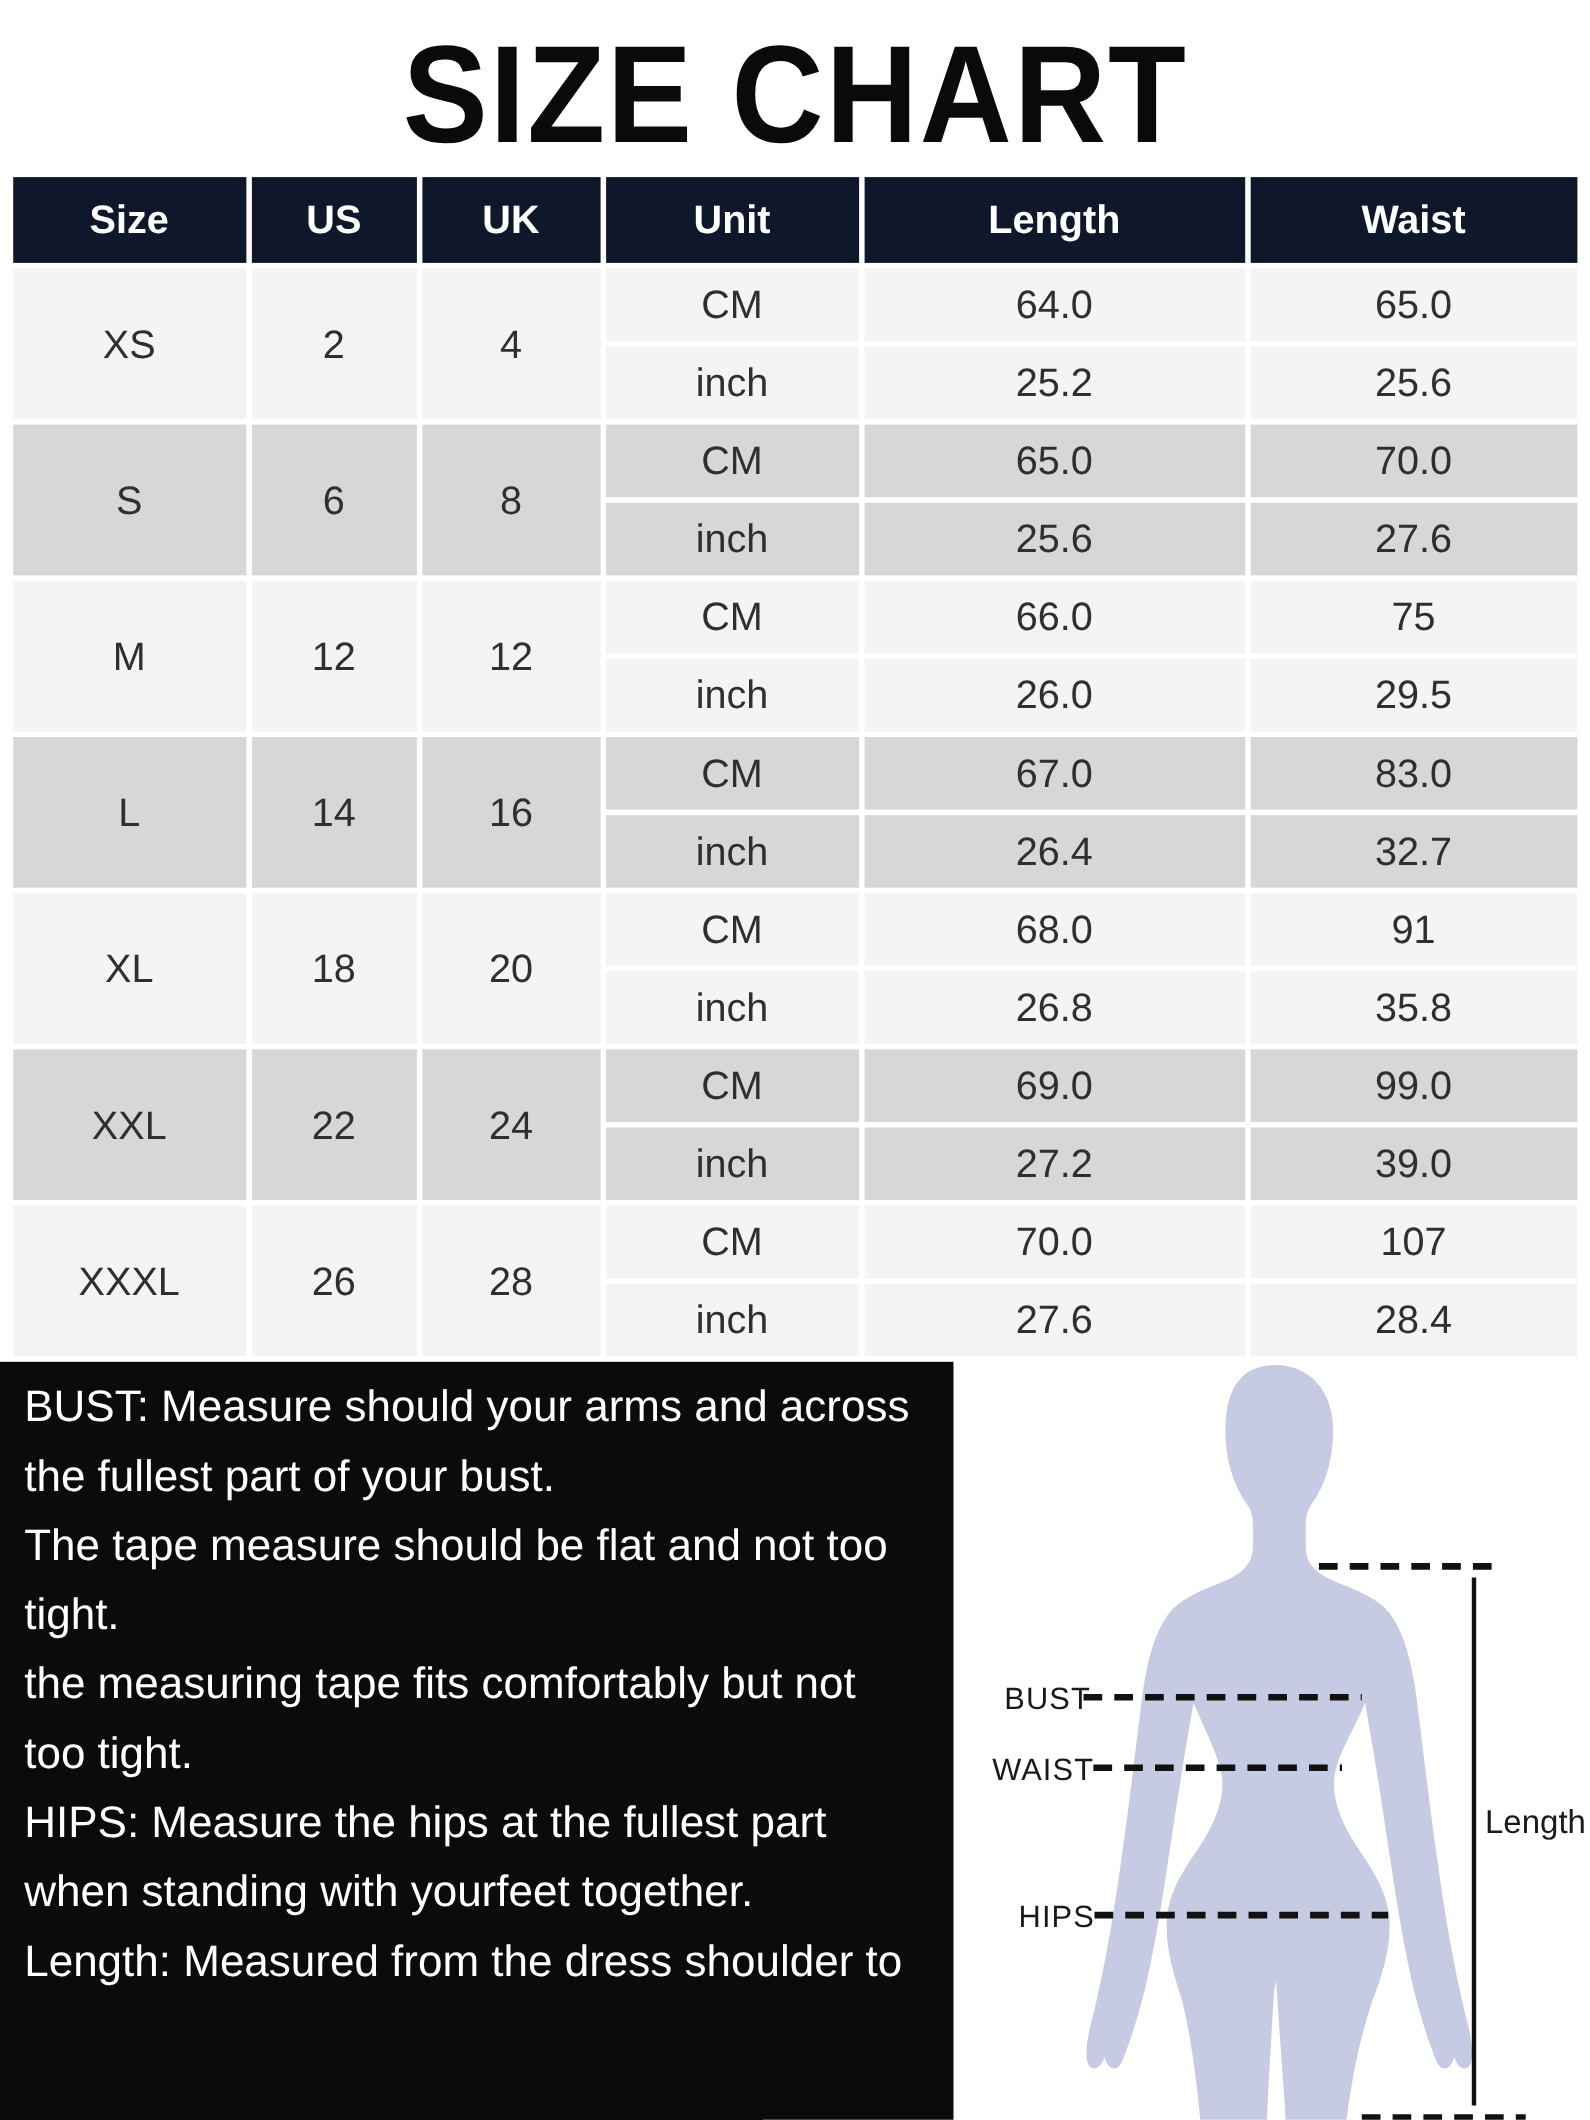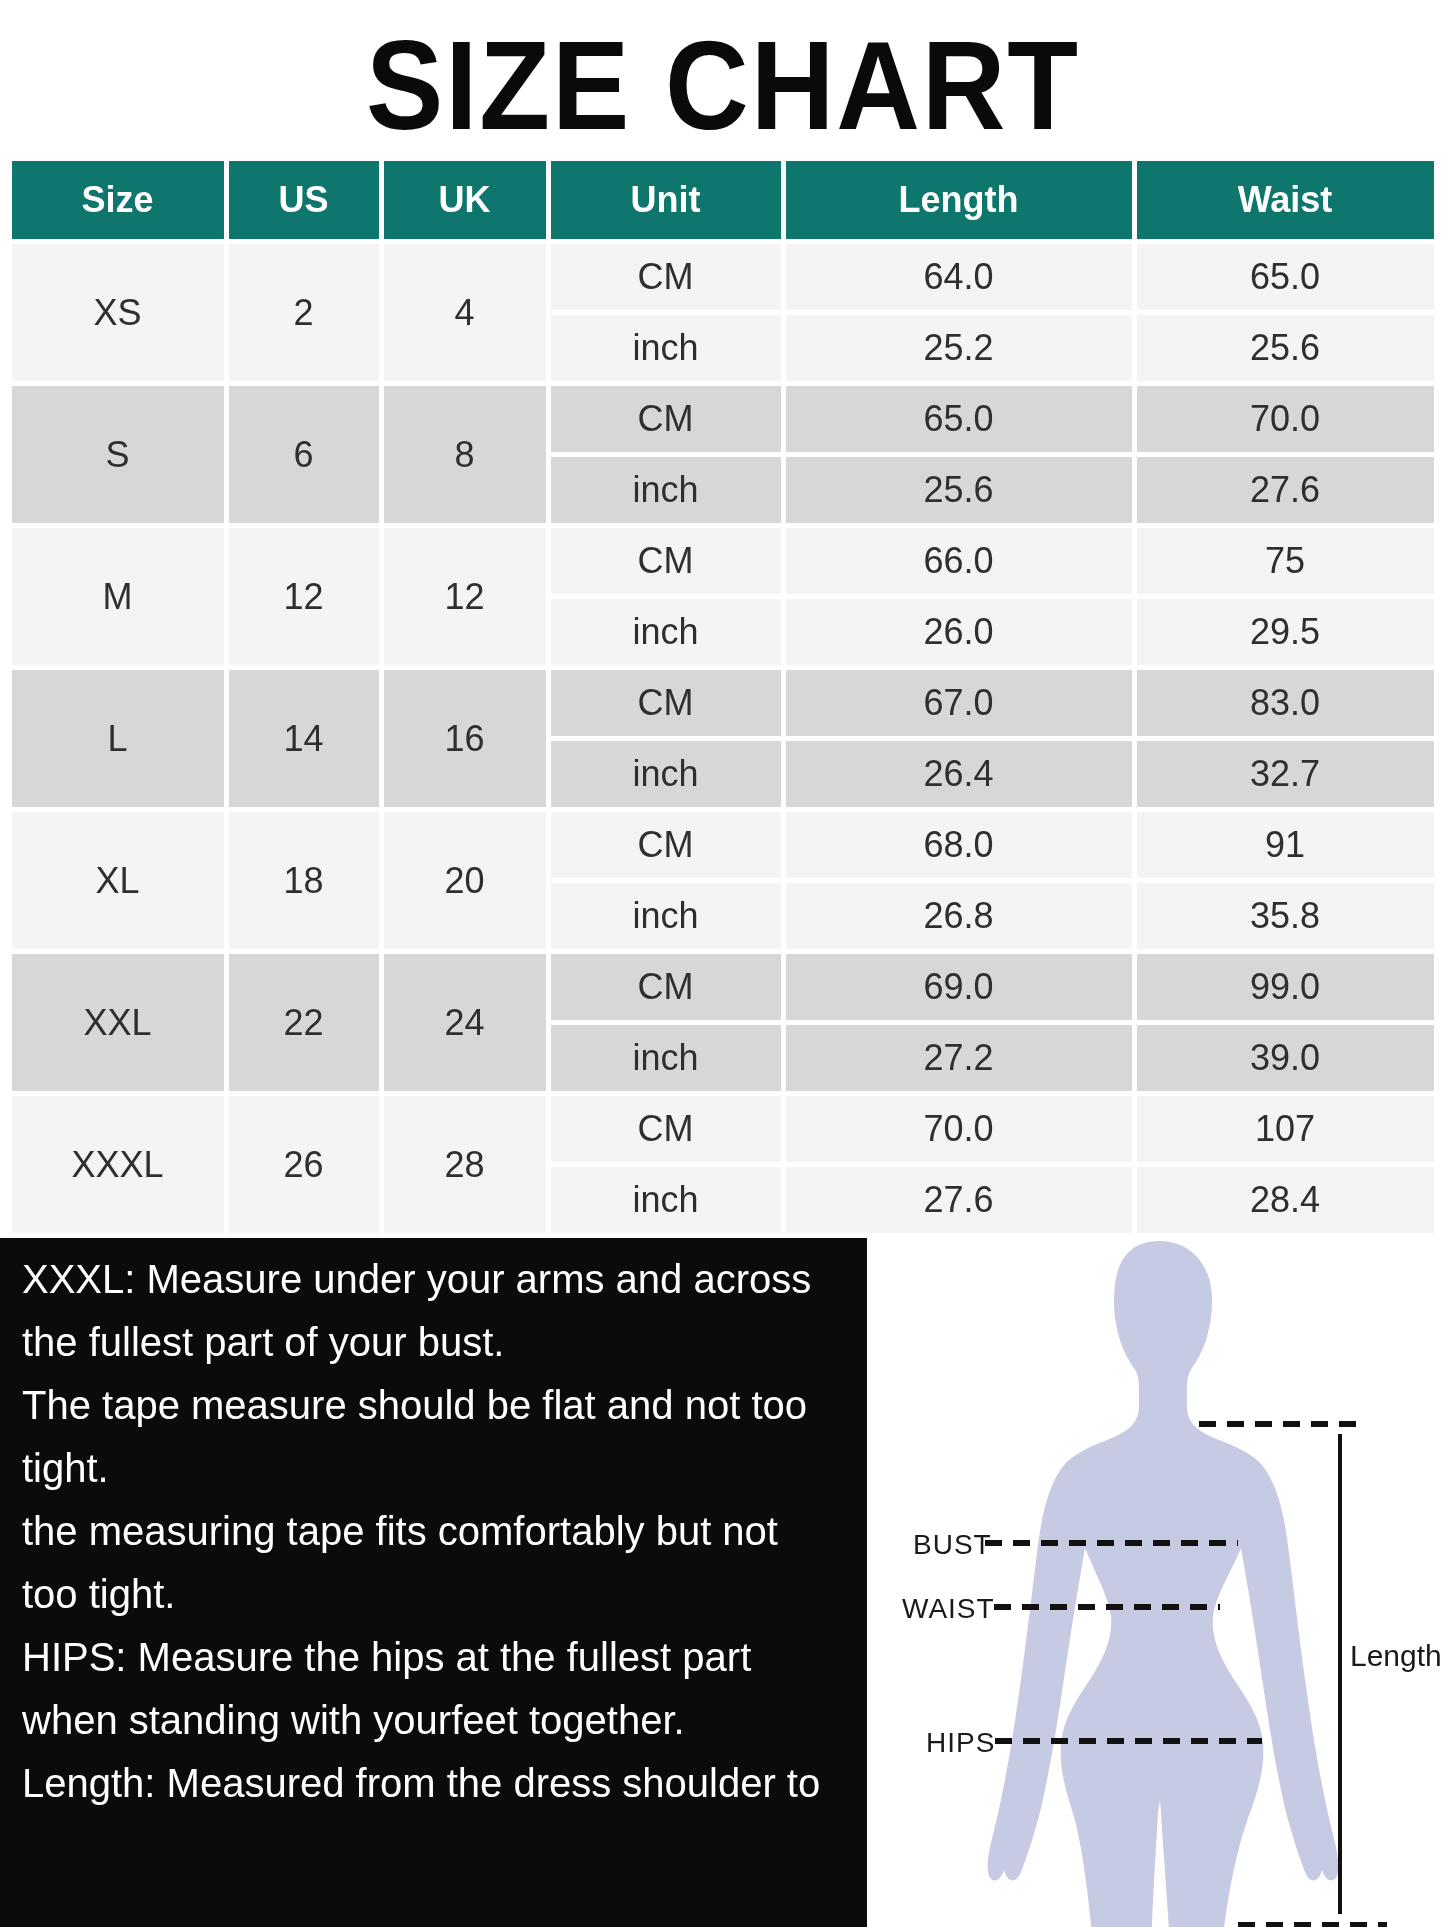--- a/index.html
+++ b/index.html
@@ -21,21 +21,21 @@
   table.size-table{
     table-layout:fixed;border-collapse:separate;border-spacing:5px;
     margin:0 auto;background:#ffffff;
   }
   .size-table td,.size-table th{
     text-align:center;vertical-align:middle;
     font-size:36px;color:#2f2f2f;font-weight:400;
     padding:0;overflow:hidden;
   }
   .size-table th{
-    background:#0f766e;color:#ffffff;font-weight:700;height:78px;
+    background:#0f172a;color:#ffffff;font-weight:700;height:78px;
   }
   .size-table td{height:66px;}
   tr.band-light td{background:#f4f4f2;}
   tr.band-dark td{background:#d7d7d5;}
   
   .bottom{display:flex;height:710px;width:1445px;}
   .instructions{
     width:867px;min-width:867px;background:#0b0b0b;color:#ffffff;
     padding:10px 0 0 22px;box-sizing:border-box;overflow:hidden;
   }
@@ -172,21 +172,21 @@
   <tr class="band-light">
     <td>inch</td>
     <td>27.6</td>
     <td>28.4</td>
   </tr>
 </tbody>
   </table>
 
 <div class="bottom">
   <div class="instructions">
-    <div class="line">XXXL: Measure under your arms and across</div>
+    <div class="line">BUST: Measure should your arms and across</div>
     <div class="line">the fullest part of your bust.</div>
     <div class="line">The tape measure should be flat and not too</div>
     <div class="line">tight.</div>
     <div class="line">the measuring tape fits comfortably but not</div>
     <div class="line">too tight.</div>
     <div class="line">HIPS: Measure the hips at the fullest part</div>
     <div class="line">when standing with yourfeet together.</div>
     <div class="line">Length: Measured from the dress shoulder to</div>
   </div>
 

